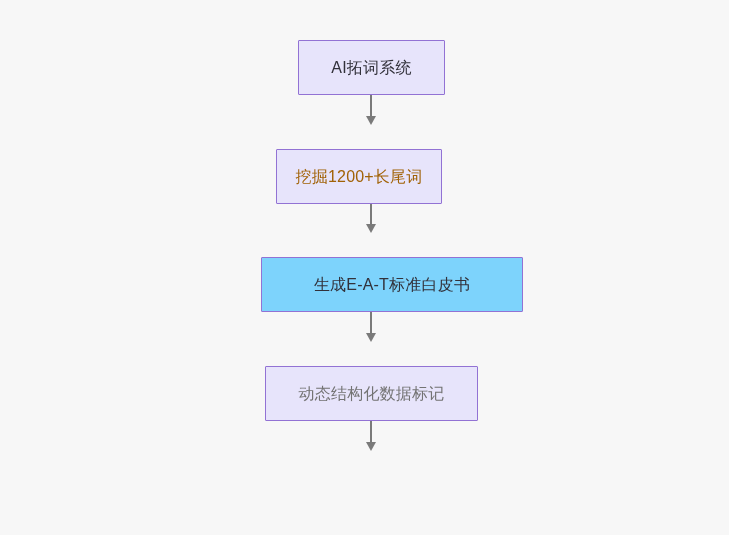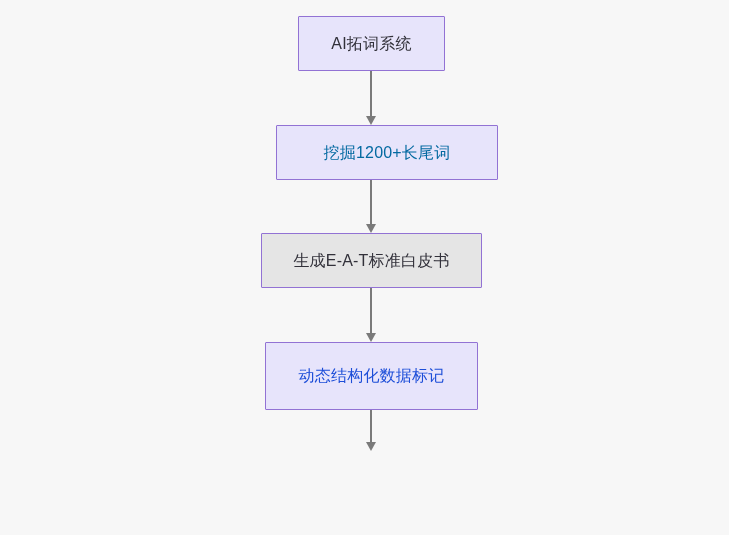--- a/index.html
+++ b/index.html
@@ -29,20 +29,21 @@
     display: flex;
     align-items: center;
     justify-content: center;
     color: #32313a;
     font-size: 16px;
     font-weight: 400;
     letter-spacing: 0.2px;
     line-height: 1.2;
     white-space: nowrap;
     user-select: none;
+    margin-top: 24px;
   }
   .node-label {
     display: block;
   }
   .edge {
     position: absolute;
     pointer-events: none;
   }
   .edge svg {
     display: block;
@@ -73,22 +74,22 @@
     </div>
     <div class="edge" style="left: 361px; top: 397px; width: 20px; height: 54px;">
       <svg width="20" height="54" viewBox="0 0 20 54">
         <line x1="10" y1="0" x2="10" y2="46" stroke="#7a7a7a" stroke-width="2"></line>
         <polygon points="5,45 15,45 10,54" fill="#7a7a7a"></polygon>
       </svg>
     </div>
     <div class="node" style="left: 298px; top: 16px; width: 147px; height: 55px; background: rgb(231, 228, 251); border-color: rgb(146, 114, 212); color: rgb(50, 49, 58);">
       <span class="node-label">AI拓词系统</span>
     </div>
-    <div class="node" style="left: 276px; top: 125px; width: 222px; height: 55px; background: rgb(231, 228, 251); border-color: rgb(146, 114, 212); color: #0369a1;">
+    <div class="node" style="left: 276px; top: 125px; width: 166px; height: 55px; background: rgb(231, 228, 251); border-color: rgb(146, 114, 212); color: #a16207;">
       <span class="node-label">挖掘1200+长尾词</span>
     </div>
-    <div class="node" style="left: 261px; top: 233px; width: 221px; height: 55px; background: #e5e5e5; border-color: rgb(146, 114, 212); color: rgb(50, 49, 58);">
+    <div class="node" style="left: 261px; top: 233px; width: 262px; height: 55px; background: #7dd3fc; border-color: rgb(146, 114, 212); color: rgb(50, 49, 58);">
       <span class="node-label">生成E-A-T标准白皮书</span>
     </div>
-    <div class="node" style="left: 265px; top: 342px; width: 213px; height: 68px; background: rgb(231, 228, 251); border-color: rgb(146, 114, 212); color: #1d4ed8;">
+    <div class="node" style="left: 265px; top: 342px; width: 213px; height: 55px; background: rgb(231, 228, 251); border-color: rgb(146, 114, 212); color: #737373;">
       <span class="node-label">动态结构化数据标记</span>
     </div>
   </div>
 
 </body></html>

